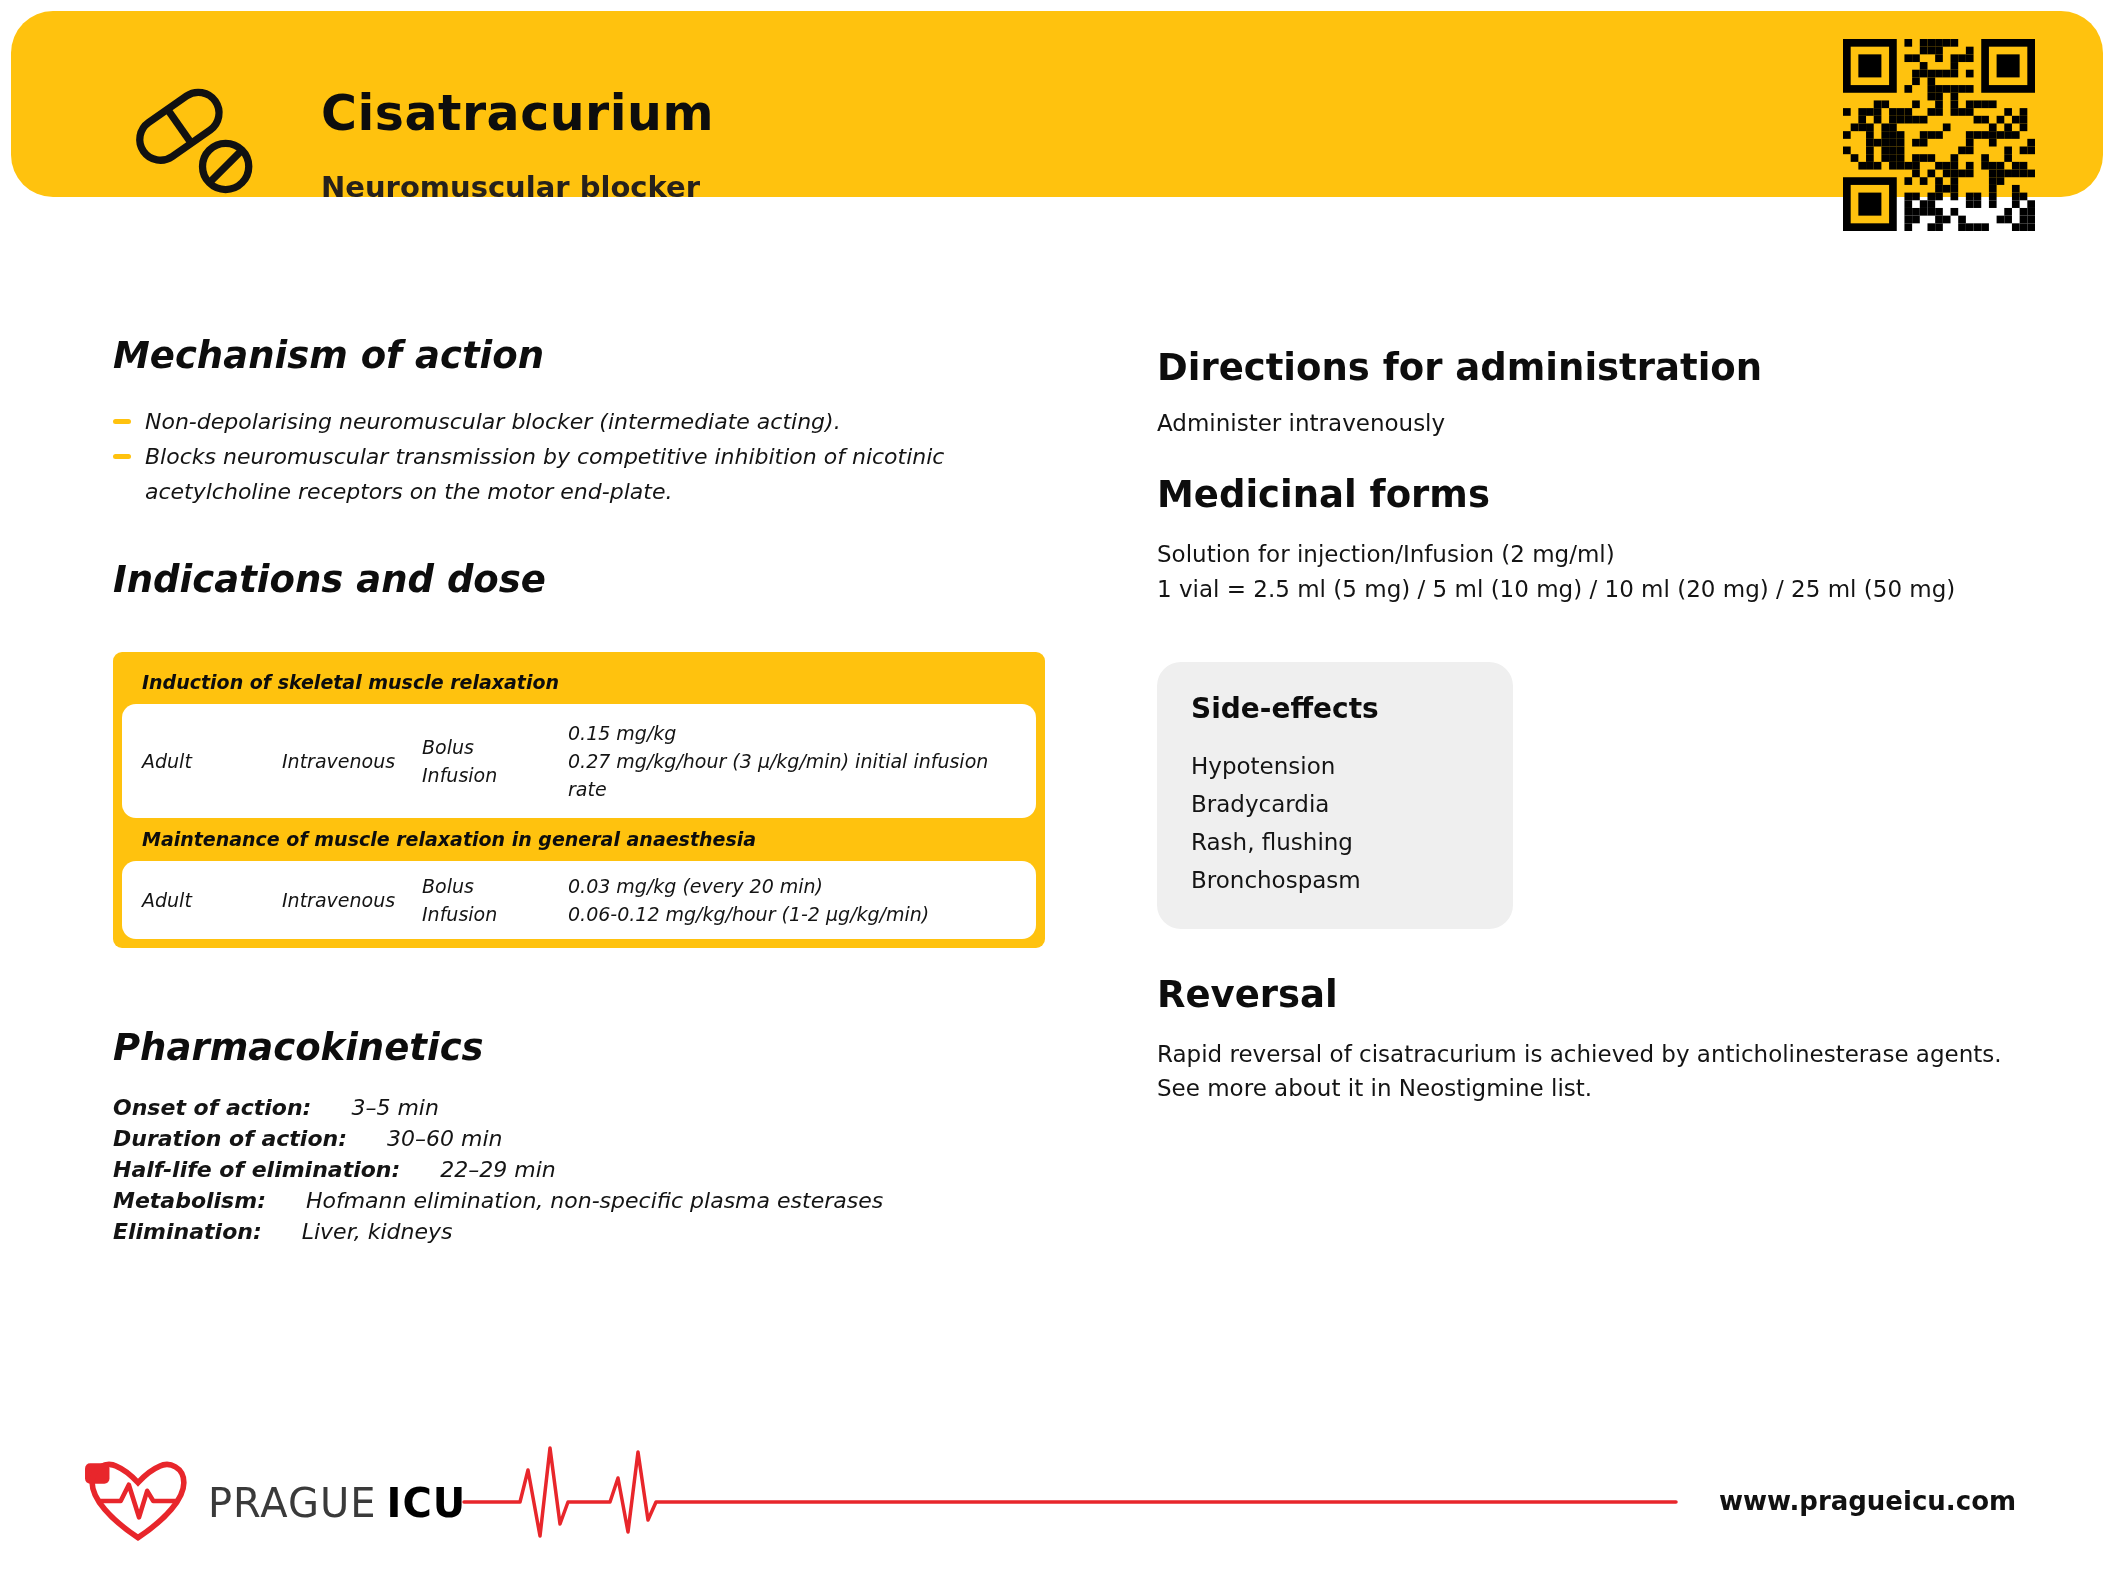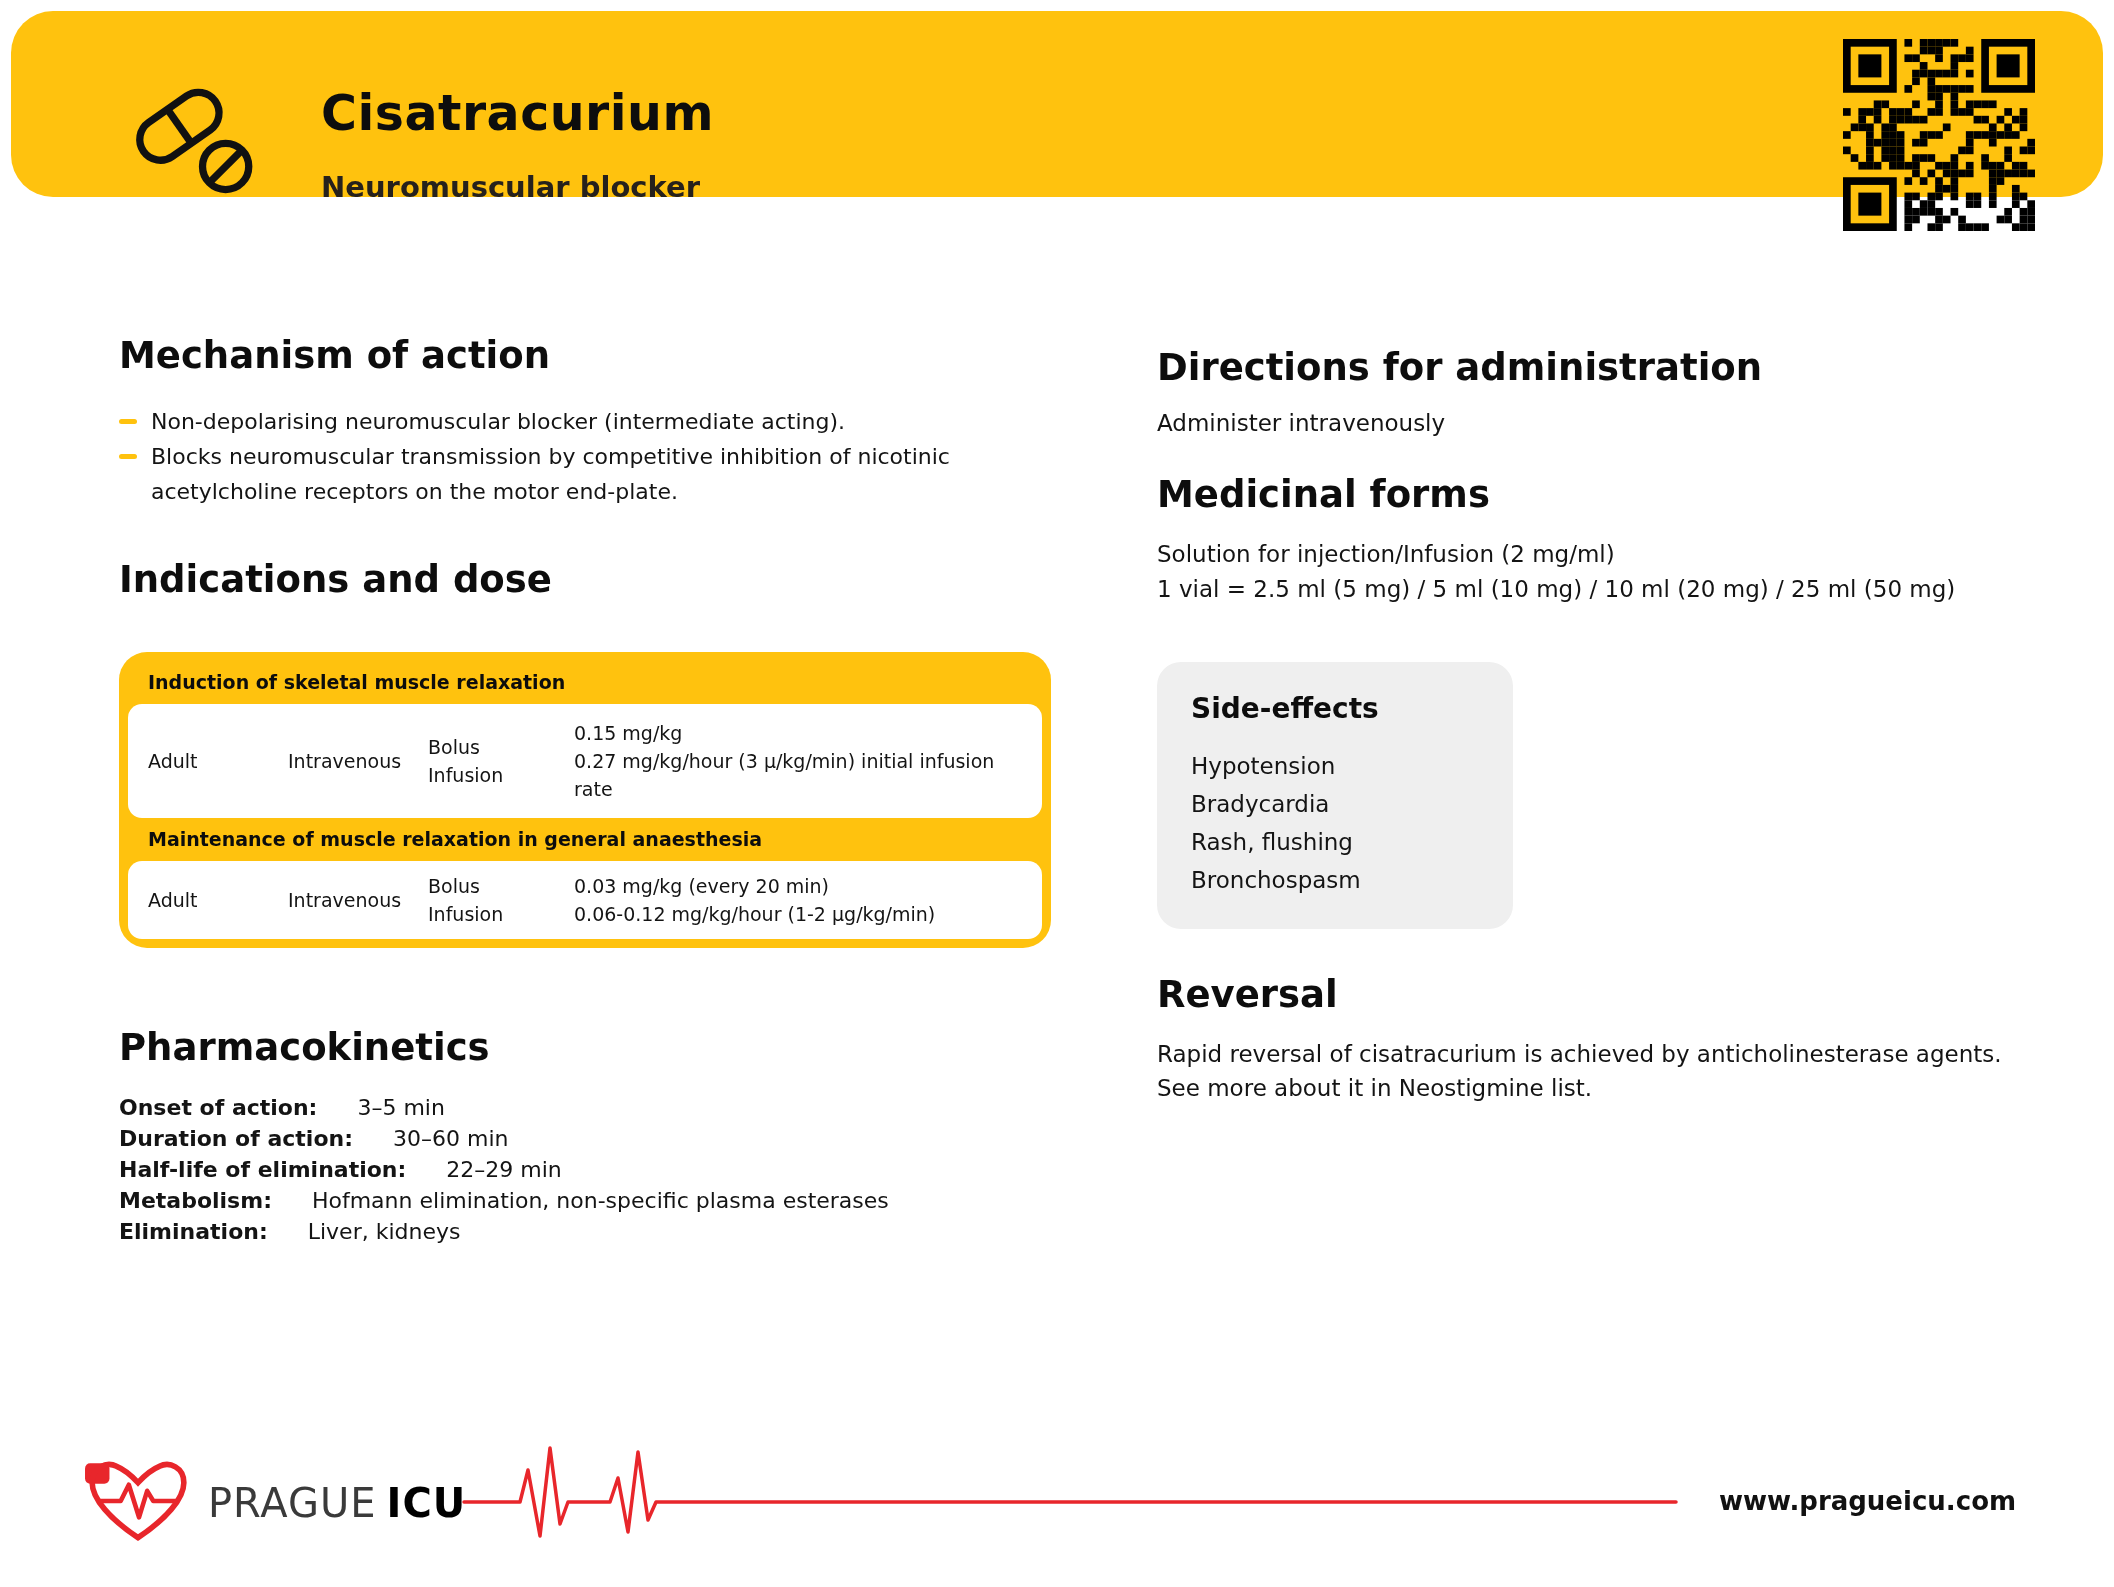--- a/index.html
+++ b/index.html
@@ -10,34 +10,34 @@
   
   .banner { position:absolute; left:11px; top:11px; width:2092px; height:186px;
             background:#FFC20E; border-radius:42px; }
   .pill-icon { position:absolute; left:110px; top:58px; width:146px; height:134px; }
   .titles { position:absolute; left:310px; top:74px; }
   .drug-title { font-size:49px; font-weight:bold; color:#0d0d0d; letter-spacing:.5px; }
   .drug-subtitle { margin-top:28px; font-size:29px; font-weight:bold; color:#26211c; }
   .qr { position:absolute; left:1832px; top:28px; width:192px; height:192px; }
 
   
-  .col-left  { position:absolute; left:119px; top:333px; width:940px; }
+  .col-left  { position:absolute; left:113px; top:333px; width:940px;font-style:italic; }
   .col-right { position:absolute; left:1157px; top:345px; width:850px; }
   h2.sec { font-size:37px; font-weight:bold; color:#0d0d0d; line-height:45px; }
 
   
   .bullets { list-style:none; margin-top:26px; }
   .bullets li { display:flex; gap:14px; font-size:22px; line-height:35px; color:#141414; }
   .bullets li + li { margin-top:0px; }
   .bullets .txt { max-width:830px; }
   .dash { flex:0 0 18px; height:5px; background:#FFC20E; border-radius:3px; margin-top:15px; }
 
   
   .indications-heading { margin-top:48px; }
-  .dose-table { margin-top:50px; width:932px; background:#FFC20E; border-radius:28px; padding:9px; }
+  .dose-table { margin-top:50px; width:932px; background:#FFC20E; border-radius:9px; padding:9px; }
   .dose-section-title { font-size:19px; font-weight:bold; color:#0d0d0d; padding:10px 20px 11px; }
   .dose-body { background:#fff; border-radius:14px; }
   .dose-body.tall { padding:15px 0; }
   .dose-body.short { padding:11px 0; }
   .dose-row { display:grid; grid-template-columns:140px 140px 146px 1fr;
               padding:0 20px; align-items:center; font-size:19px; color:#141414; }
   .stack div { line-height:28px; }
 
   
   .pk-heading { margin-top:77px; }

